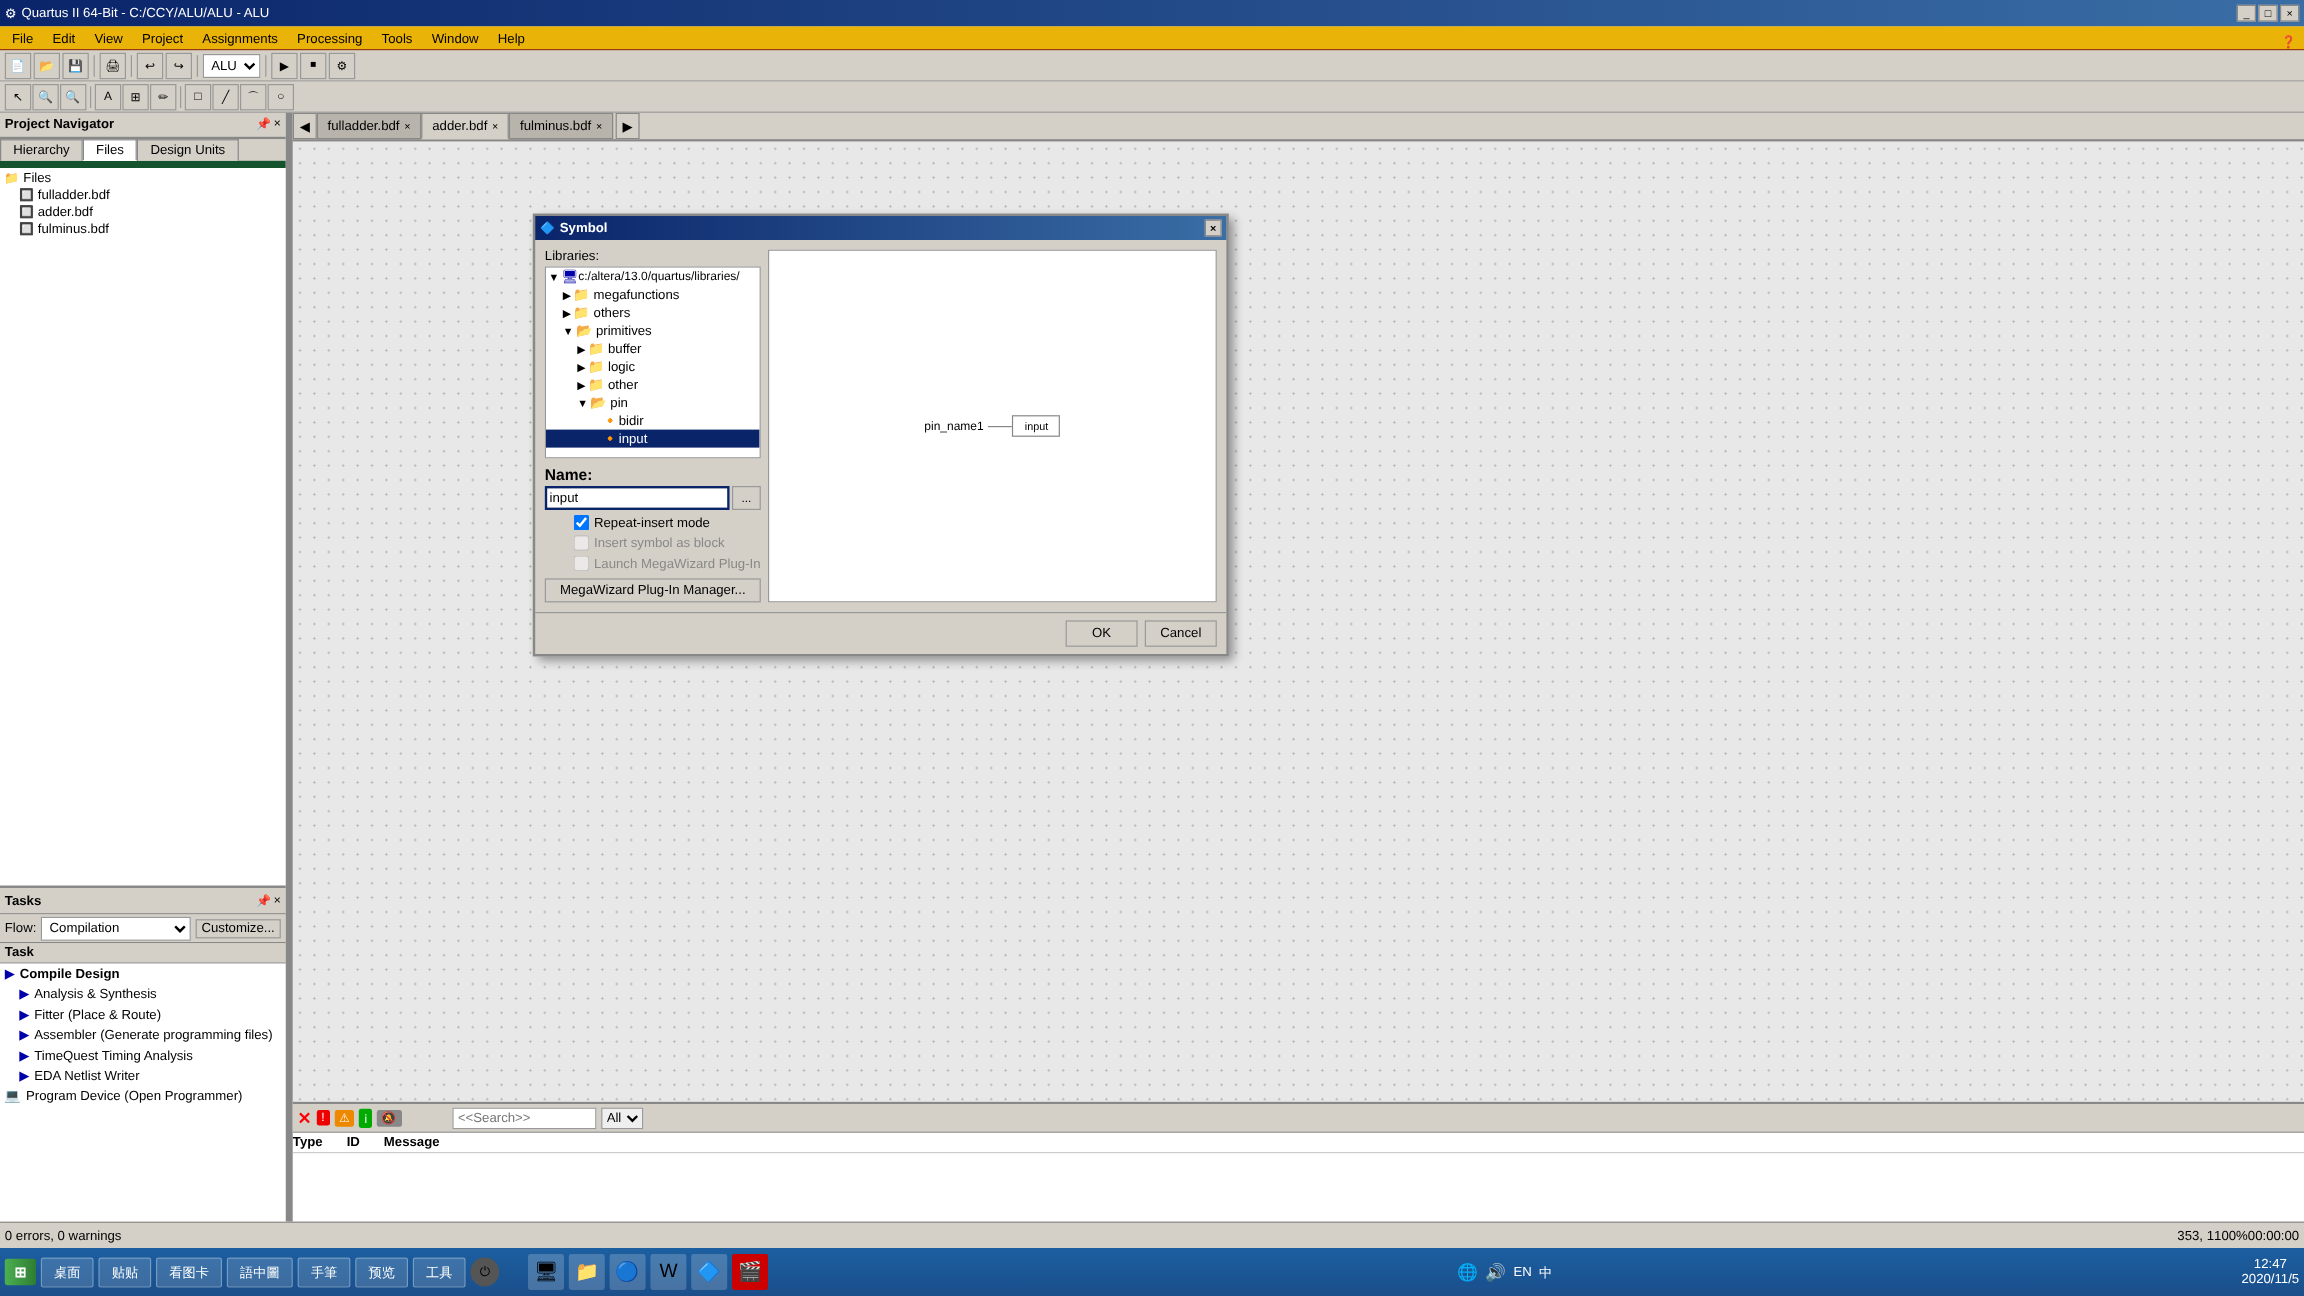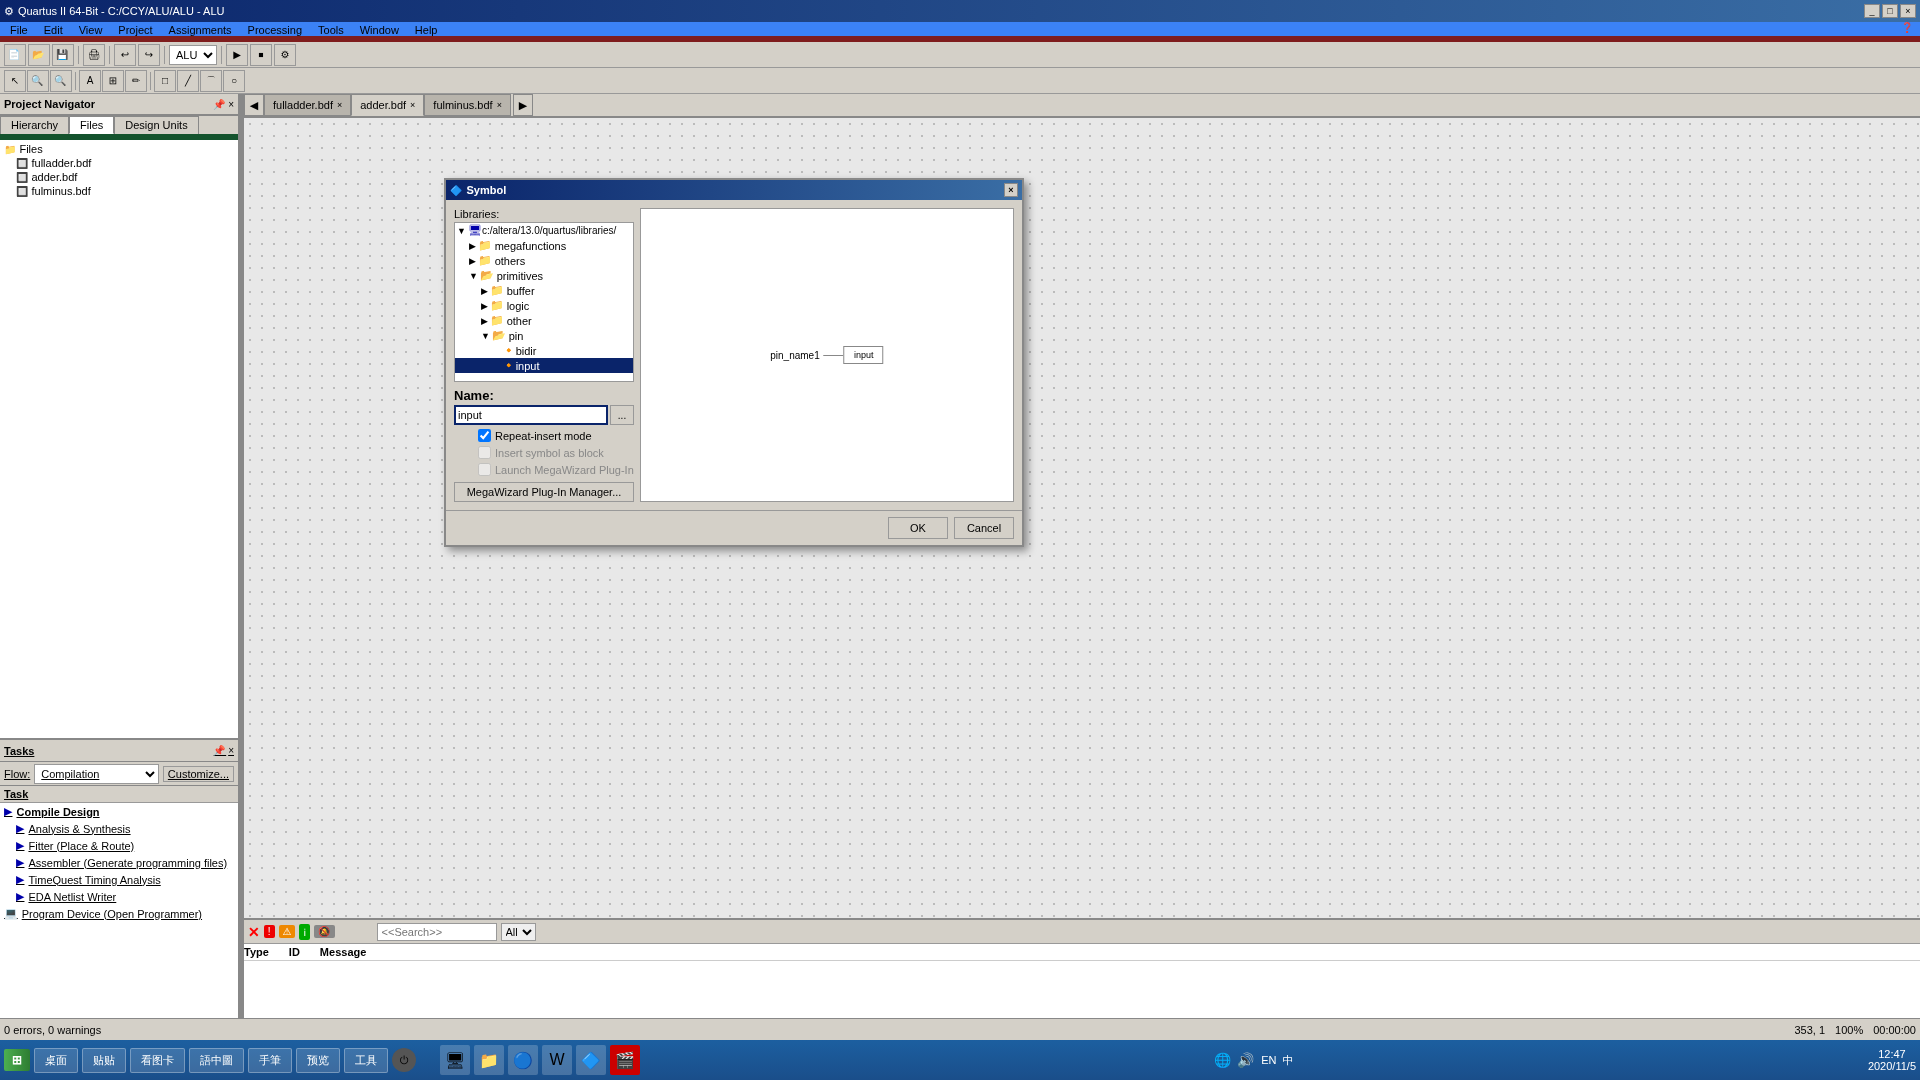--- a/index.html
+++ b/index.html
@@ -22,25 +22,25 @@
       background: #d4d0c8;
       border: 1px solid #888;
       font-size: 9px;
       display: flex; align-items: center; justify-content: center;
       cursor: pointer;
       color: #000;
     }
 
     
     .menu-bar {
-      background: #3b82f6;
+      background: #eab308;
       height: 20px;
       display: flex;
-      align-items: flex-start;
-      border-bottom: 6px solid #7f1d1d;
+      align-items: flex-end;
+      border-bottom: 1px solid #7f1d1d;
       padding: 0 2px;
     }
     .menu-item {
       padding: 2px 8px;
       font-size: 11px;
       cursor: pointer;
     }
 
     
     .toolbar {
@@ -126,21 +126,20 @@
       font-size: 11px;
     }
     .tree-item .indent { width: 12px; }
     .tree-icon { margin-right: 3px; font-size: 10px; }
 
     
     .tasks-panel {
       border-top: 2px solid #888;
       display: flex;
       flex-direction: column;
-      text-decoration: underline;
     }
     .tasks-header {
       background: #d4d0c8;
       display: flex;
       align-items: center;
       justify-content: space-between;
       padding: 2px 4px;
       height: 22px;
       border-bottom: 1px solid #888;
     }
@@ -760,21 +759,21 @@
       <div class="log-content"></div>
     </div>
 
   </div>
 </div>
 
 <div class="status-bar">
   <div style="display:flex;gap:10px;">
     <span>0 errors, 0 warnings</span>
   </div>
-  <div style="display:flex;gap:10px;align-items:center;">
+  <div style="display:flex;align-items:center;">
     <span>353, 1</span>
     <span>100%</span>
     <span>00:00:00</span>
   </div>
 </div>
 
 <div class="taskbar">
   <div style="background:linear-gradient(to right,#4caf50,#2e7d32);color:white;padding:4px 8px;border-radius:2px;font-size:12px;font-weight:bold;cursor:pointer;">⊞</div>
   <button class="taskbar-btn">桌面</button>
   <button class="taskbar-btn">贴贴</button>

